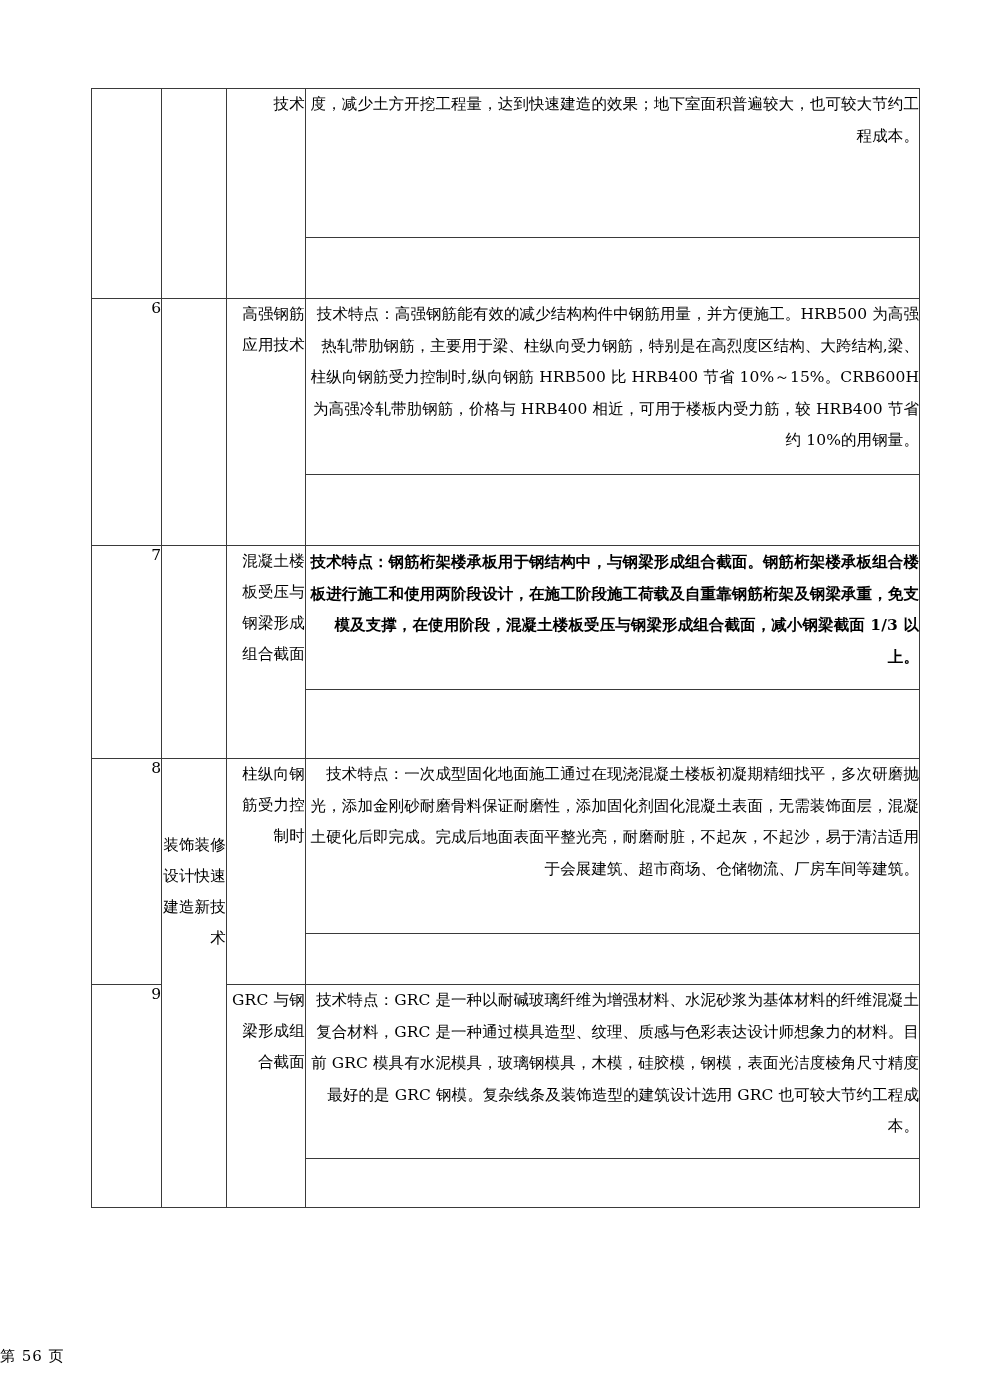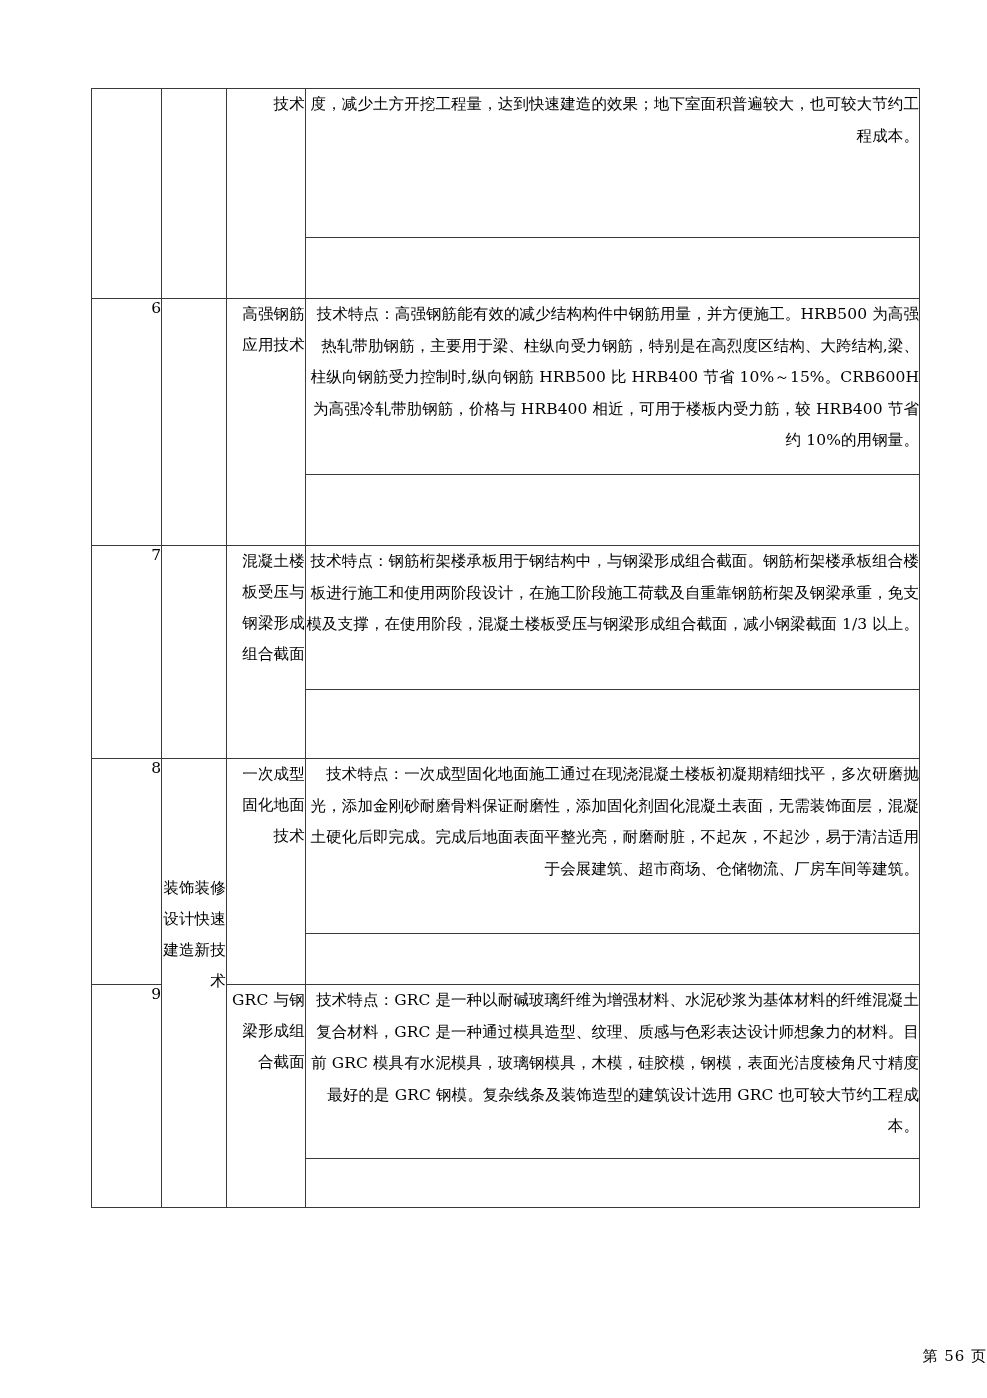--- a/index.html
+++ b/index.html
@@ -75,21 +75,21 @@
 
   .empty-sub {
     height: 60px;
   }
 
   .footer {
     position: absolute;
     left: 0;
     top: 1347px;
     width: 987px;
-    text-align: right;
+    text-align: left;
     font-size: 15px;
     font-family: "DejaVu Serif", "Liberation Serif", serif;
     letter-spacing: 1px;
   }
 </style>
 </head>
 <body>
 
 <div class="page">
 
@@ -119,30 +119,30 @@
         <td class="bodycell" style="height:175px;">技术特点：高强钢筋能有效的减少结构构件中钢筋用量，并方便施工。HRB500 为高强热轧带肋钢筋，主要用于梁、柱纵向受力钢筋，特别是在高烈度区结构、大跨结构,梁、柱纵向钢筋受力控制时,纵向钢筋 HRB500 比 HRB400 节省 10%～15%。CRB600H 为高强冷轧带肋钢筋，价格与 HRB400 相近，可用于楼板内受力筋，较 HRB400 节省约 10%的用钢量。</td>
       </tr>
       <tr>
         <td class="empty-sub" style="height:70px;"></td>
       </tr>
 
       <tr>
         <td class="numcell" rowspan="2">7</td>
         <td class="vcell vcell-mid" rowspan="2"></td>
         <td class="vcell vcell-mid" rowspan="2">混凝土楼板受压与钢梁形成组合截面</td>
-        <td class="bodycell" style="height:143px;">技术特点：钢筋桁架楼承板用于钢结构中，与钢梁形成组合截面。钢筋桁架楼承板组合楼板进行施工和使用两阶段设计，在施工阶段施工荷载及自重靠钢筋桁架及钢梁承重，免支模及支撑，在使用阶段，混凝土楼板受压与钢梁形成组合截面，减小钢梁截面 1/3 以上。</td>
+        <td class="bodycell" style="height:143px;font-weight:bold;">技术特点：钢筋桁架楼承板用于钢结构中，与钢梁形成组合截面。钢筋桁架楼承板组合楼板进行施工和使用两阶段设计，在施工阶段施工荷载及自重靠钢筋桁架及钢梁承重，免支模及支撑，在使用阶段，混凝土楼板受压与钢梁形成组合截面，减小钢梁截面 1/3 以上。</td>
       </tr>
       <tr>
         <td class="empty-sub" style="height:68px;"></td>
       </tr>
 
       <tr>
         <td class="numcell" rowspan="2">8</td>
-        <td class="vcell" rowspan="4" style="padding-top:114px;margin-top:34px;">装饰装修设计快速建造新技术</td>
-        <td class="vcell vcell-mid" rowspan="2">一次成型固化地面技术</td>
+        <td class="vcell" rowspan="4" style="padding-top:71px;margin-top:34px;">装饰装修设计快速建造新技术</td>
+        <td class="vcell vcell-mid" rowspan="2">柱纵向钢筋受力控制时</td>
         <td class="bodycell" style="height:174px;">技术特点：一次成型固化地面施工通过在现浇混凝土楼板初凝期精细找平，多次研磨抛光，添加金刚砂耐磨骨料保证耐磨性，添加固化剂固化混凝土表面，无需装饰面层，混凝土硬化后即完成。完成后地面表面平整光亮，耐磨耐脏，不起灰，不起沙，易于清洁适用于会展建筑、超市商场、仓储物流、厂房车间等建筑。</td>
       </tr>
       <tr>
         <td class="empty-sub" style="height:50px;"></td>
       </tr>
 
       <tr>
         <td class="numcell" rowspan="2">9</td>
         <td class="vcell vcell-mid" rowspan="2">GRC 与钢梁形成组合截面</td>
         <td class="bodycell" style="height:173px;">技术特点：GRC 是一种以耐碱玻璃纤维为增强材料、水泥砂浆为基体材料的纤维混凝土复合材料，GRC 是一种通过模具造型、纹理、质感与色彩表达设计师想象力的材料。目前 GRC 模具有水泥模具，玻璃钢模具，木模，硅胶模，钢模，表面光洁度棱角尺寸精度最好的是 GRC 钢模。复杂线条及装饰造型的建筑设计选用 GRC 也可较大节约工程成本。</td>

